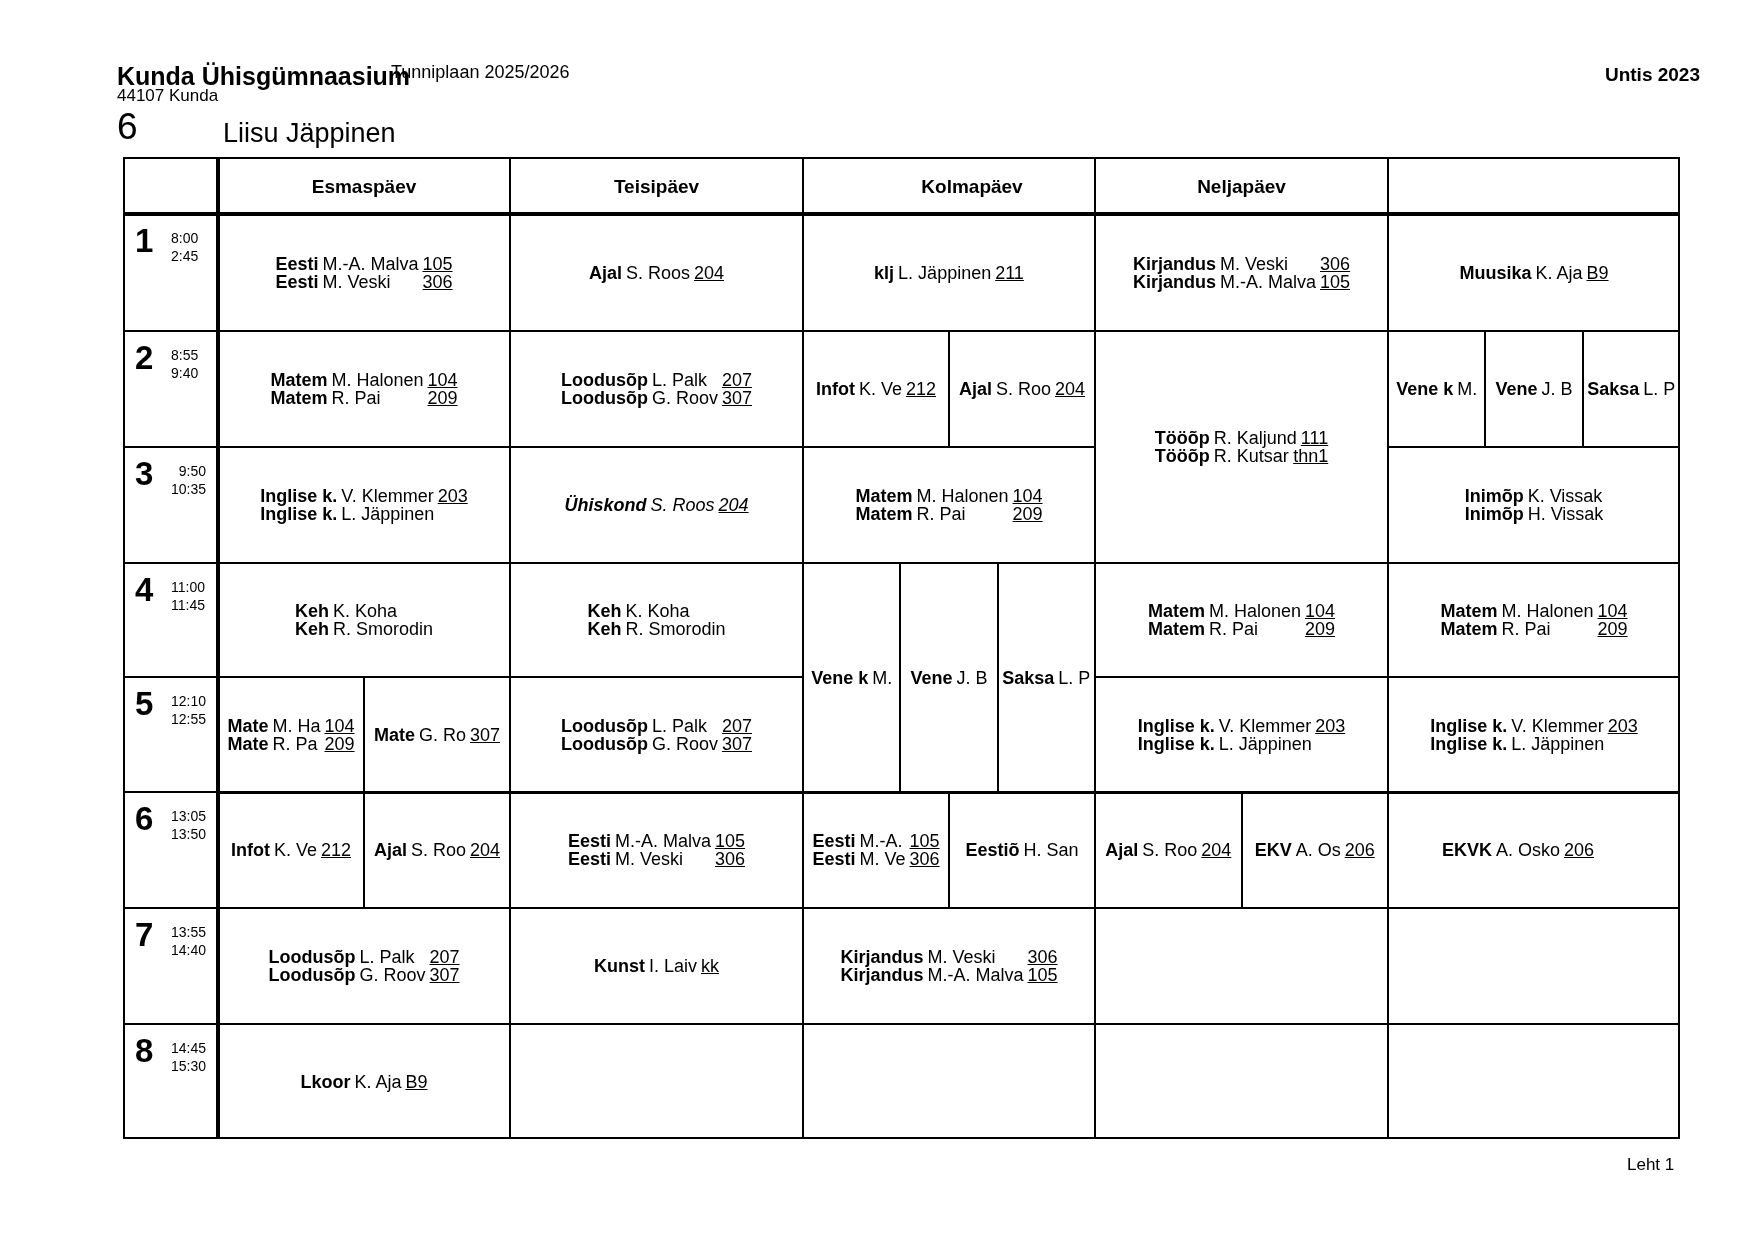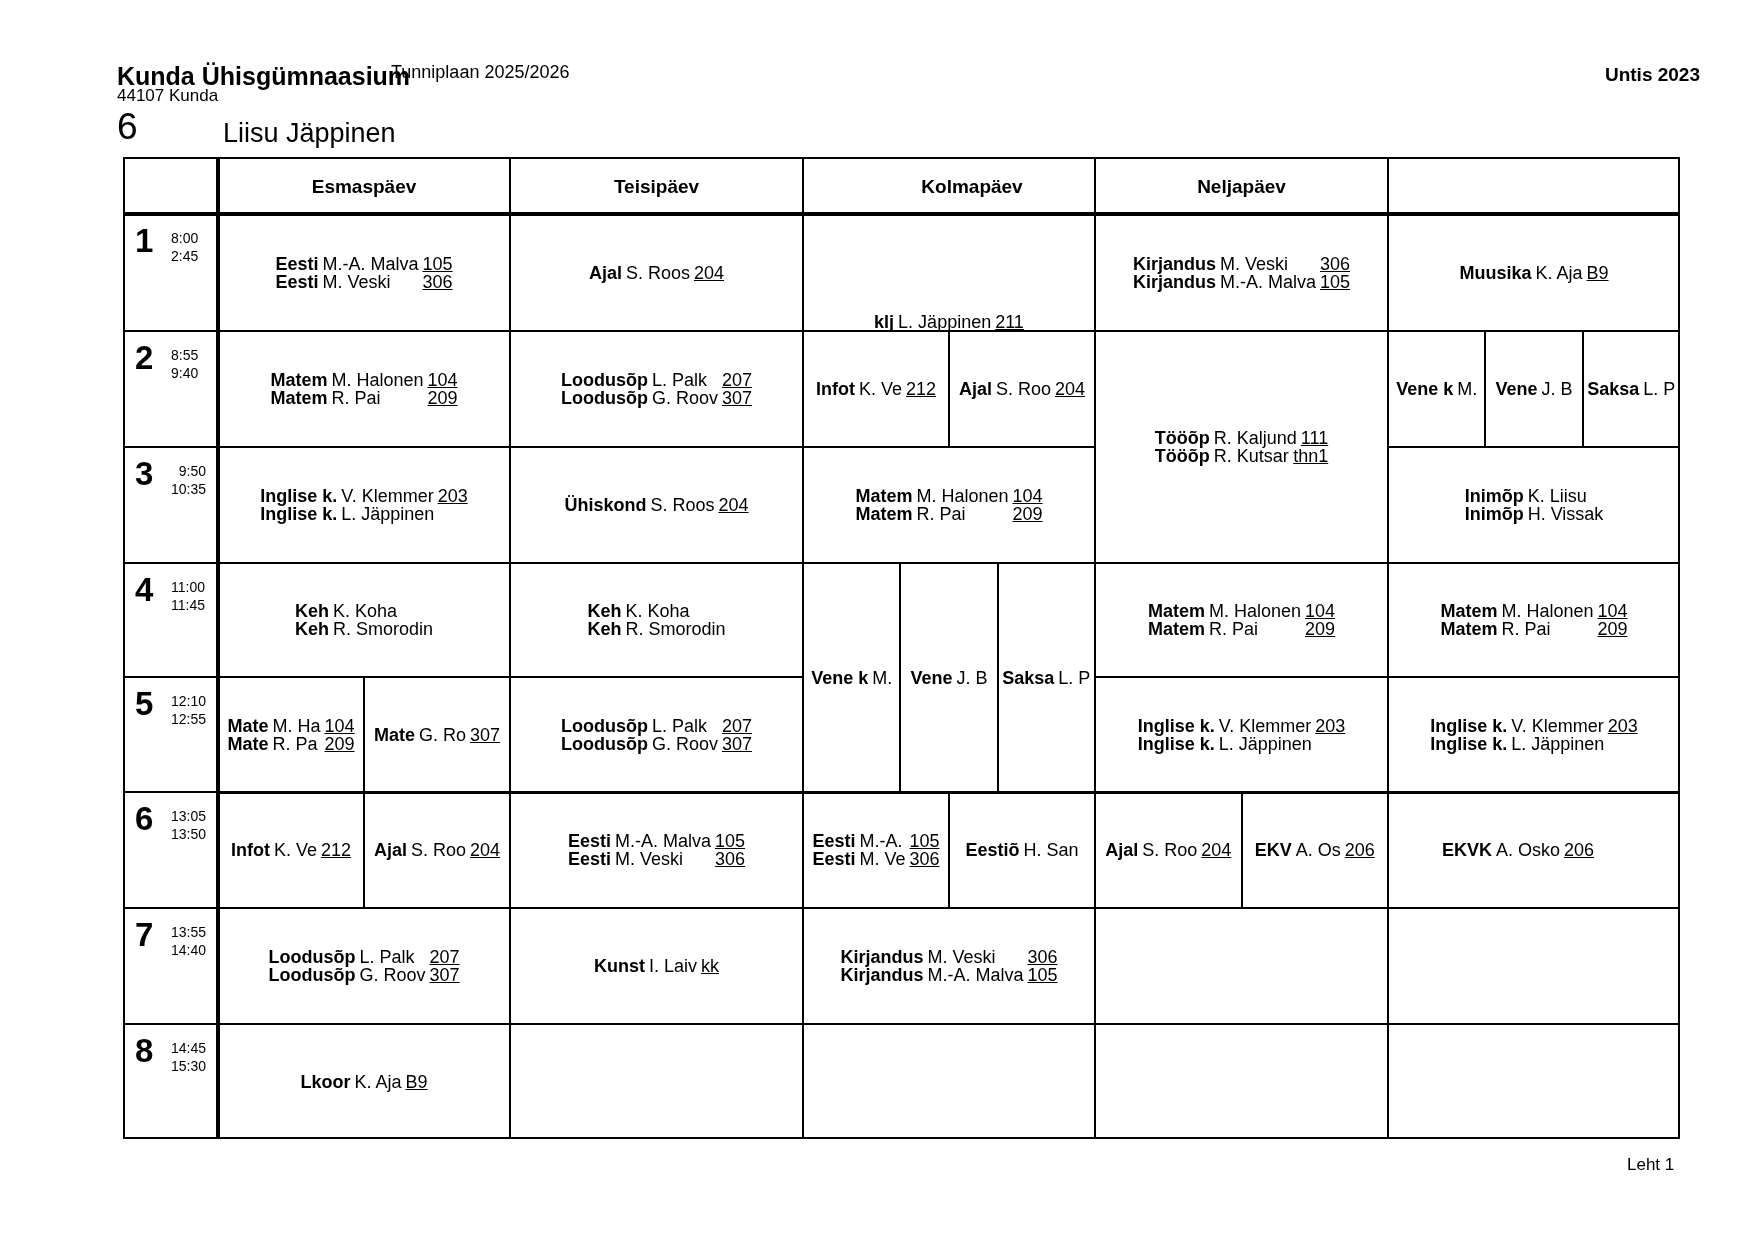--- a/index.html
+++ b/index.html
@@ -285,21 +285,21 @@
           <span class="tch">L. Palk</span>
           <span class="room">207</span>
         </div>
         <div class="lrow">
           <span class="subj">Loodusõp</span>
           <span class="tch">G. Roov</span>
           <span class="room">307</span>
         </div>
       </div>
     </div>
-    <div class="cell" style="left: 385px; top: 288px; width: 293px; height: 116px;">
+    <div class="cell" style="left: 385px; top: 288px; width: 293px; height: 116px; font-style: italic;">
       <div class="lesson">
         <div class="lrow">
           <span class="subj">Ühiskond</span>
           <span class="tch">S. Roos</span>
           <span class="room">204</span>
         </div>
       </div>
     </div>
     <div class="cell" style="left: 385px; top: 404px; width: 293px; height: 114px;">
       <div class="lesson">
@@ -343,21 +343,21 @@
     </div>
     <div class="cell" style="left: 385px; top: 749px; width: 293px; height: 116px; border-radius: 31px;">
       <div class="lesson">
         <div class="lrow">
           <span class="subj">Kunst</span>
           <span class="tch">I. Laiv</span>
           <span class="room">kk</span>
         </div>
       </div>
     </div>
-    <div class="cell" style="left: 678px; top: 55px; width: 292px; height: 117px; align-items: flex-end;">
+    <div class="cell" style="left: 678px; top: 55px; width: 292px; height: 117px;">
       <div class="lesson">
         <div class="lrow">
           <span class="subj">klj</span>
           <span class="tch">L. Jäppinen</span>
           <span class="room">211</span>
         </div>
       </div>
     </div>
     <div class="cell" style="left: 678px; top: 172px; width: 146px; height: 116px;">
       <div class="lesson">
@@ -561,21 +561,21 @@
           <span class="subj">Saksa</span>
           <span class="tch">L. P</span>
         </div>
       </div>
     </div>
     <div class="line" style="top: 172px; height: 116px; left: 1456.67px; width: 2px;"></div>
     <div class="cell" style="left: 1263px; top: 288px; width: 292px; height: 116px;">
       <div class="lesson">
         <div class="lrow">
           <span class="subj">Inimõp</span>
-          <span class="tch">K. Liisu</span>
+          <span class="tch">K. Vissak</span>
         </div>
         <div class="lrow">
           <span class="subj">Inimõp</span>
           <span class="tch">H. Vissak</span>
         </div>
       </div>
     </div>
     <div class="cell" style="left: 1263px; top: 404px; width: 292px; height: 114px;">
       <div class="lesson">
         <div class="lrow">

